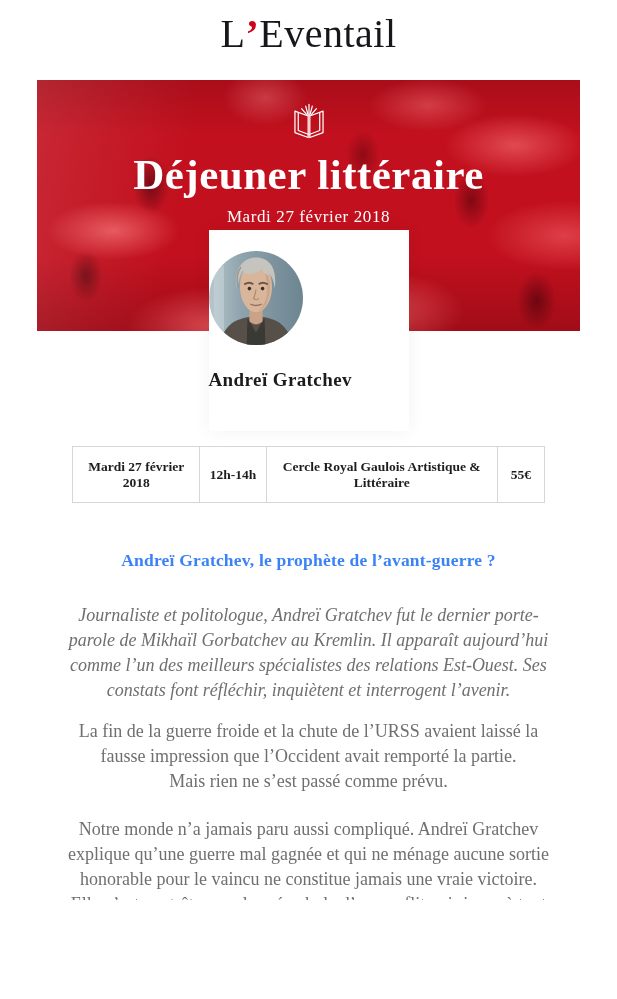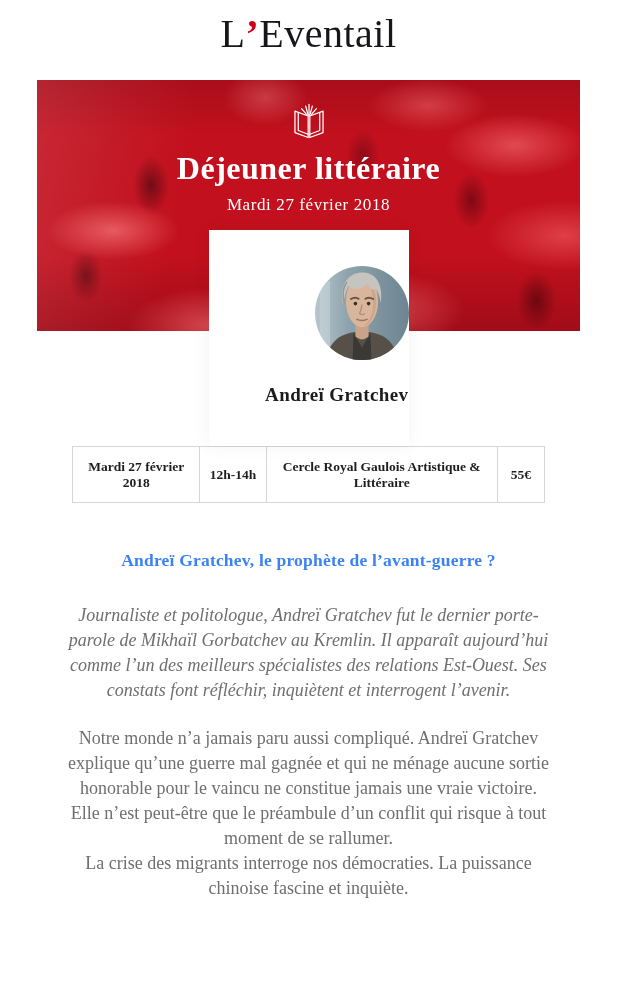--- a/index.html
+++ b/index.html
@@ -57,41 +57,41 @@
   }
   .hero-content {
     position: absolute; top: 0; left: 0; right: 0;
     text-align: center;
     color: #ffffff;
     padding-top: 22px;
   }
   .book-icon { display: inline-block; }
   .hero-title {
     margin: 7px 7px 0;
-    font-size: 32px;
+    font-size: 43px;
     font-weight: 700;
     letter-spacing: 0.5px;
     line-height: 1.1;
   }
   .hero-date {
     margin-top: 9px;
     font-size: 17px;
     letter-spacing: 0.6px;
   }
 
   
   .speaker-card {
     position: absolute;
     top: 150px;
     left: 50%;
     transform: translateX(-50%);
     width: 200px;
     background: #ffffff;
-    text-align: right;
-    padding: 36px 0 40px;
+    text-align: left;
+    padding: 21px 0 40px;
     box-shadow: 0 0 18px rgba(0,0,0,0.05);
     z-index: 2;
   }
   .avatar { width: 94px; height: 94px; display: inline-block; }
   .speaker-name {
     margin-top: 20px;
     font-size: 19px;
     font-weight: 700;
     color: #1c1c1c;
     letter-spacing: 0.4px;
@@ -215,18 +215,20 @@
         <td class="col-time">12h-14h</td>
         <td class="col-venue">Cercle Royal Gaulois Artistique &amp; Littéraire</td>
         <td class="col-price">55€</td>
       </tr>
     </tbody>
   </table>
 
   <article class="article">
     <h2>Andreï Gratchev, le prophète de l’avant-guerre ?</h2>
     <p class="lead">Journaliste et politologue, Andreï Gratchev fut le dernier porte-parole de Mikhaïl Gorbatchev au Kremlin. Il apparaît aujourd’hui comme l’un des meilleurs spécialistes des relations Est-Ouest. Ses constats font réfléchir, inquiètent et interrogent l’avenir.</p>
+    <p class="body-1">La fin de la guerre froide et la chute de l’URSS avaient laissé la fausse impression que l’Occident avait remporté la partie.
+Mais rien ne s’est passé comme prévu.</p>
     <p class="body-2">Notre monde n’a jamais paru aussi compliqué. Andreï Gratchev explique qu’une guerre mal gagnée et qui ne ménage aucune sortie honorable pour le vaincu ne constitue jamais une vraie victoire. Elle n’est peut-être que le préambule d’un conflit qui risque à tout moment de se rallumer.
 La crise des migrants interroge nos démocraties. La puissance chinoise fascine et inquiète.
 Quels leaders pour le monde de demain ?</p>
   </article>
 
 </div>
 
 </body></html>

